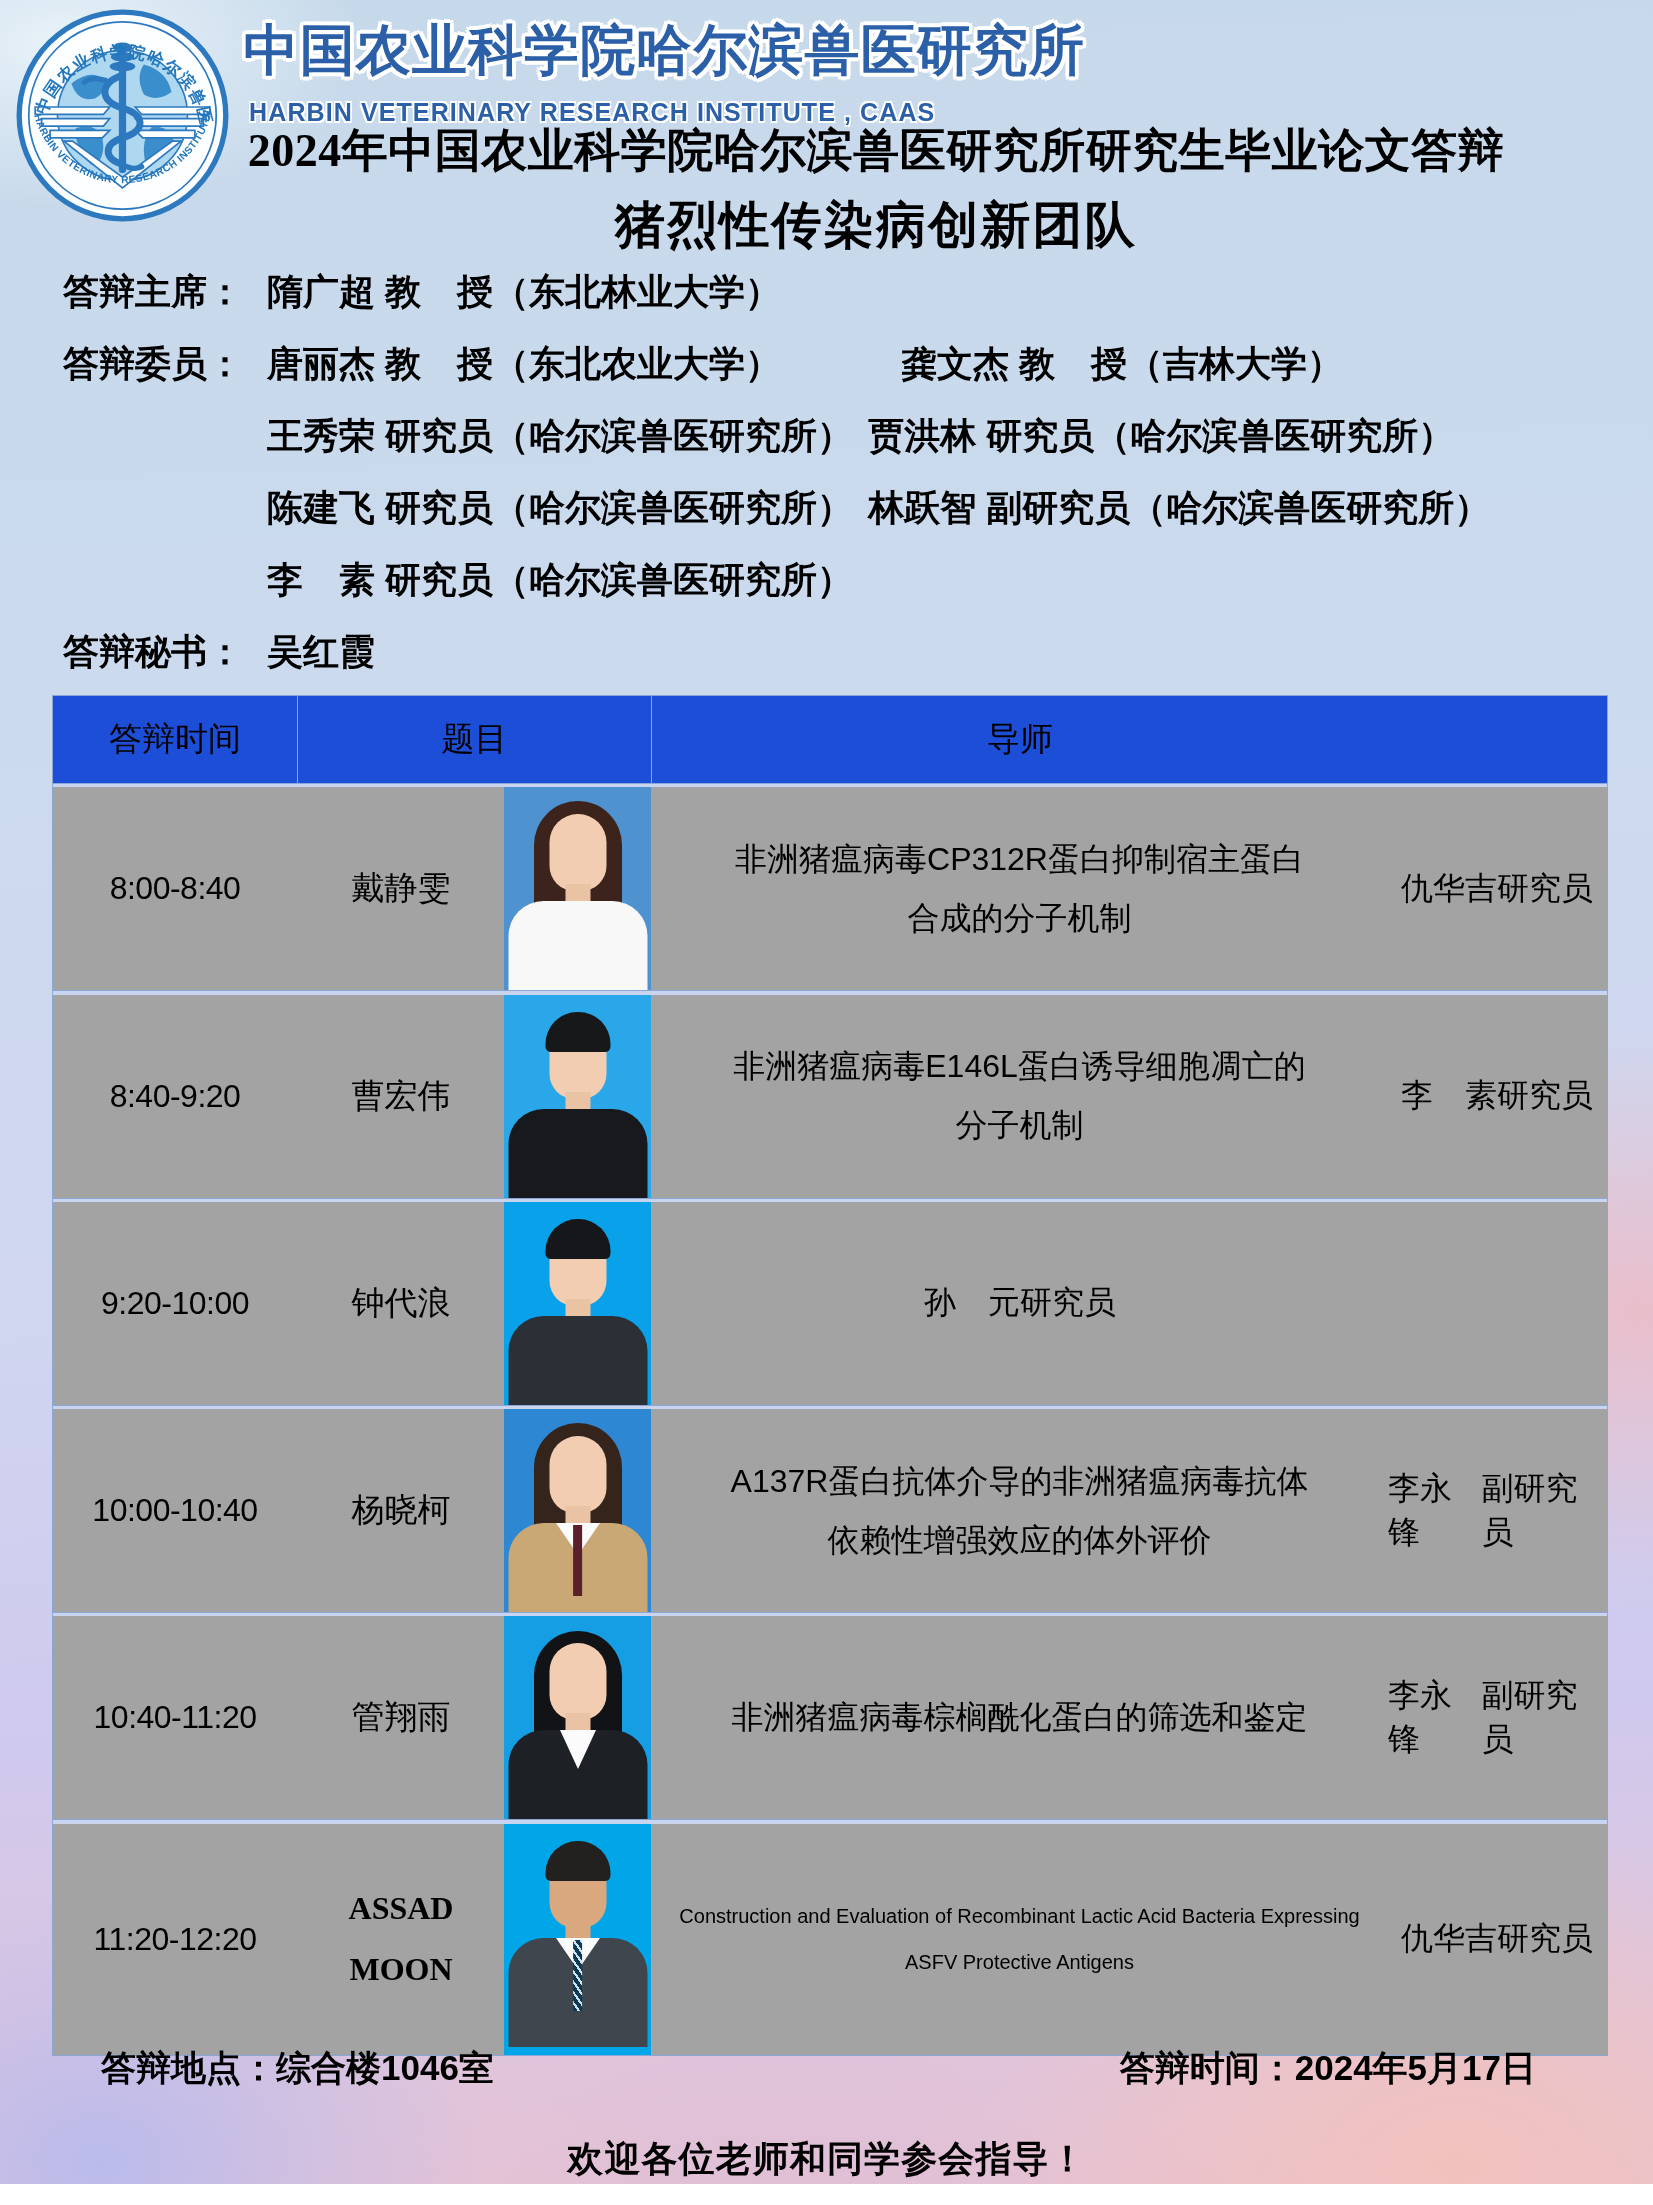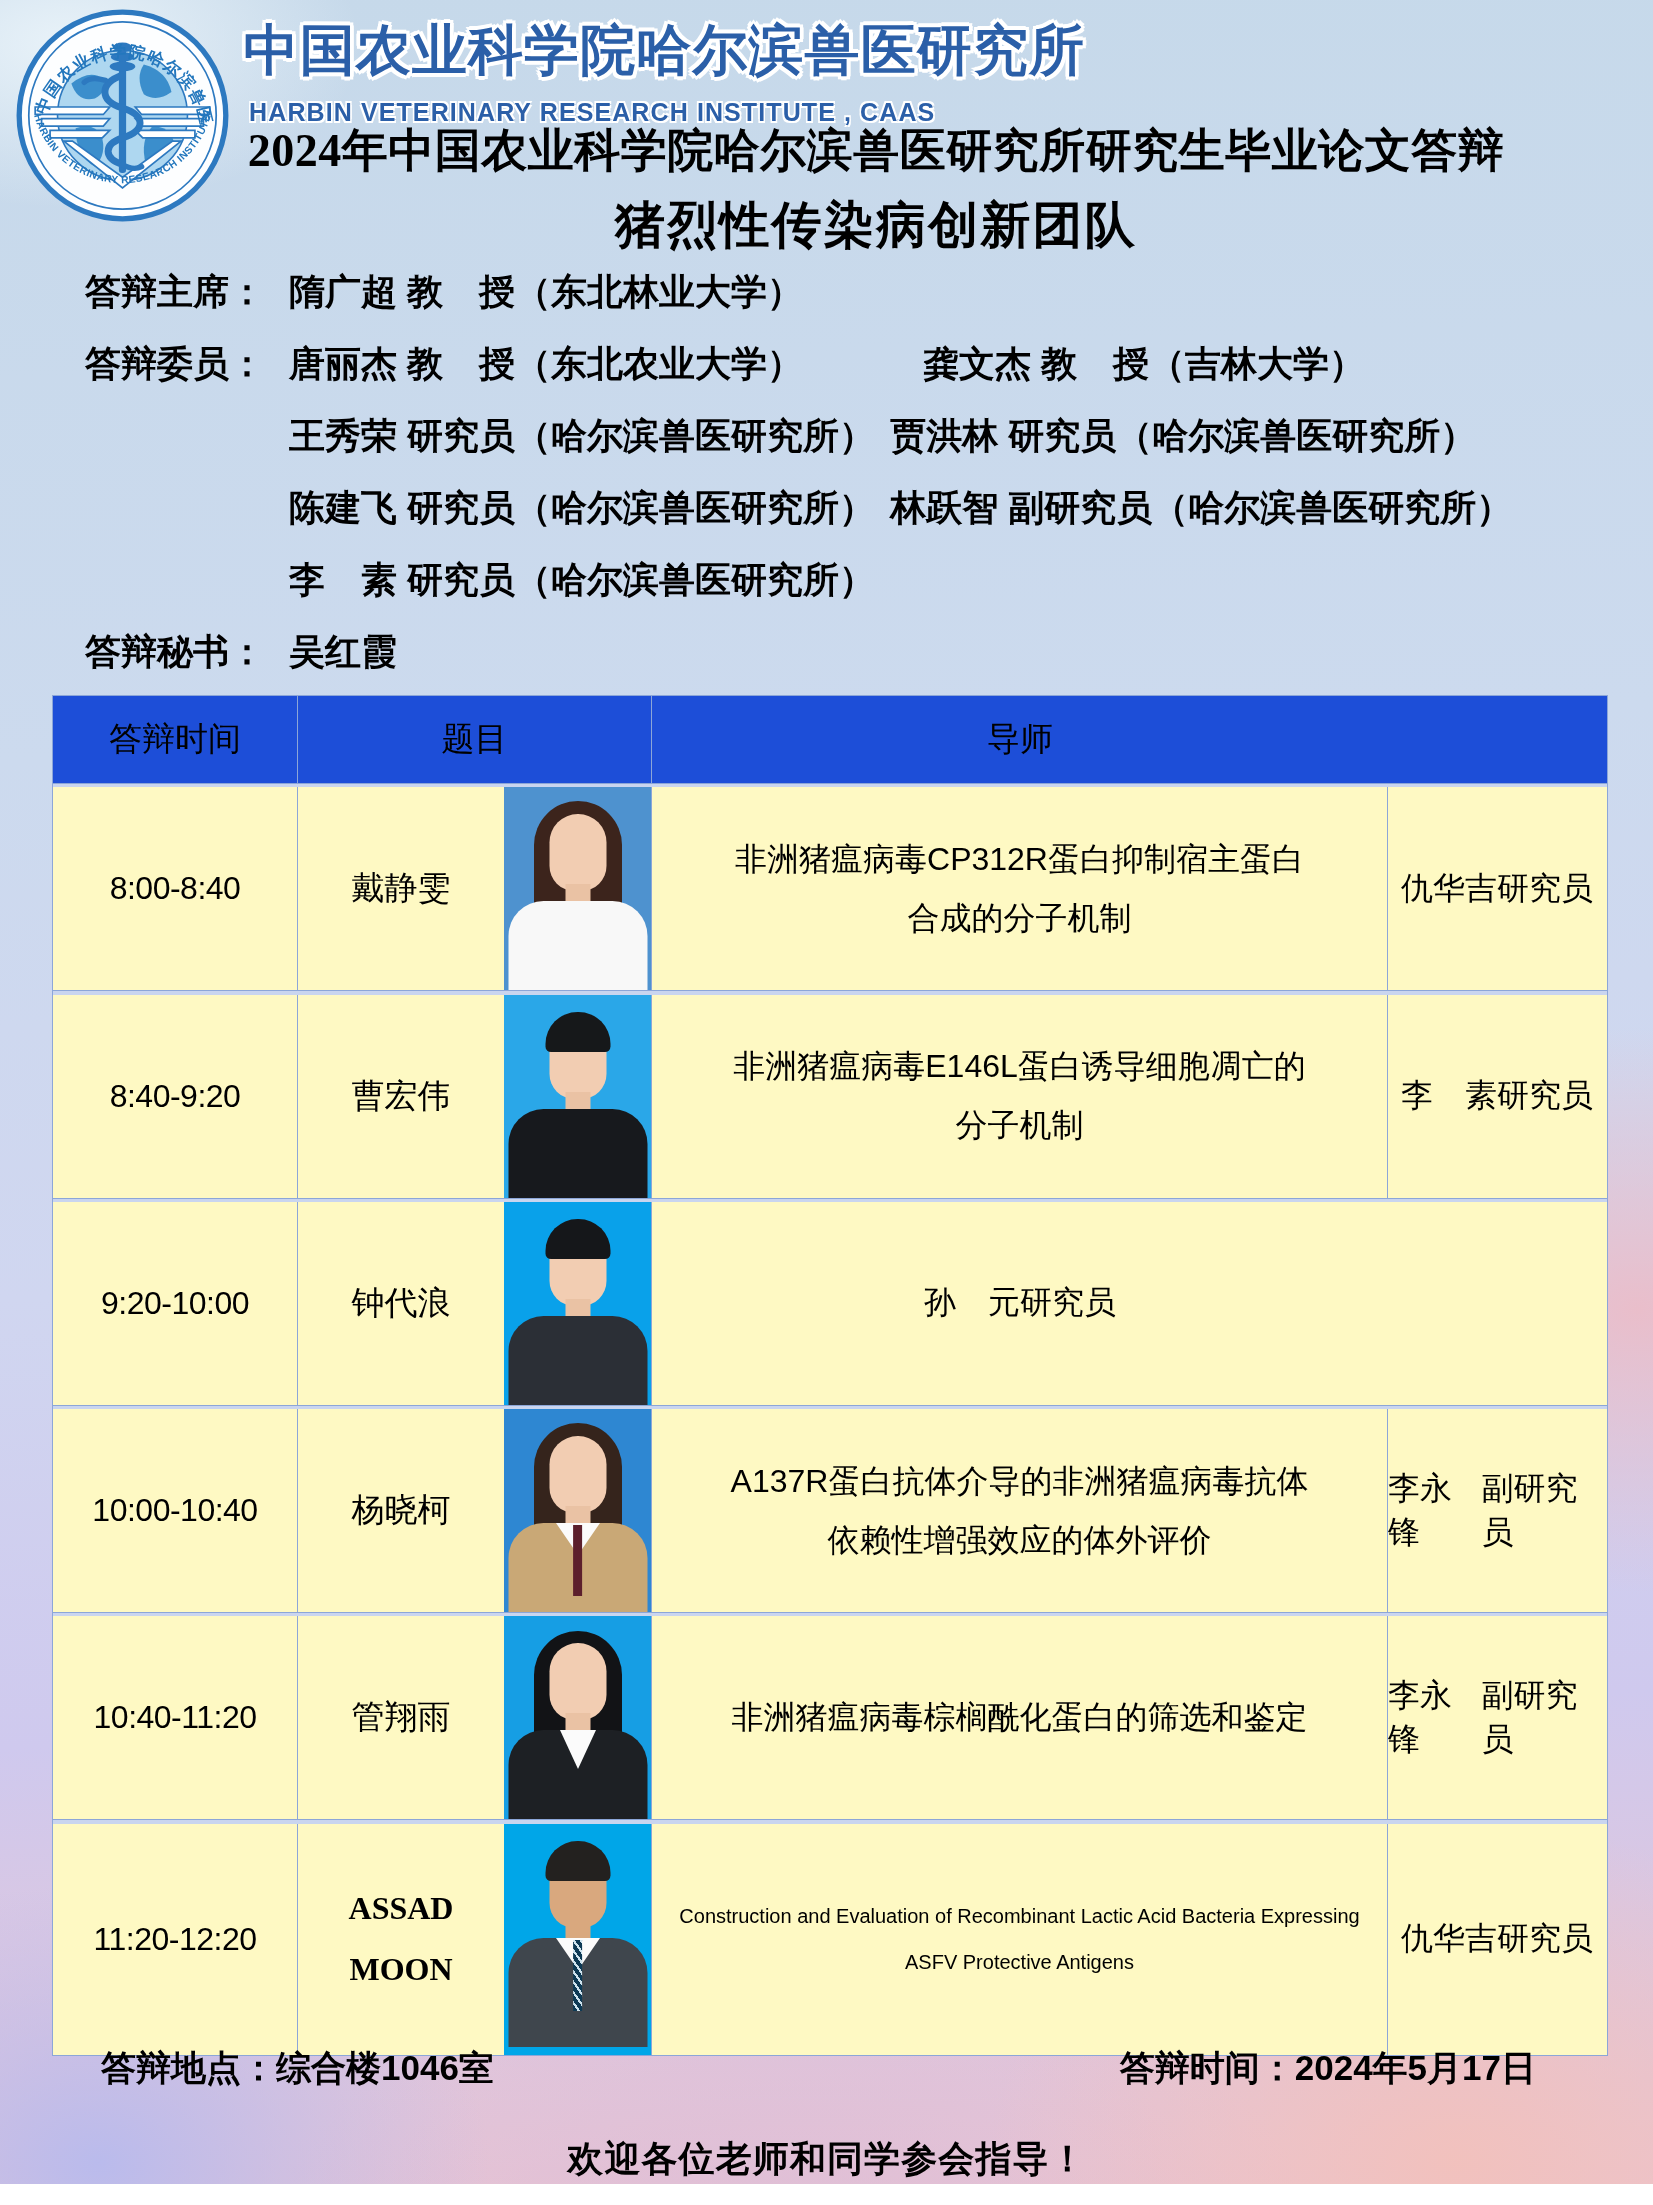--- a/index.html
+++ b/index.html
@@ -33,39 +33,39 @@
     text-shadow:-1.6px -1.6px 0 #fff, 1.6px -1.6px 0 #fff, -1.6px 1.6px 0 #fff, 1.6px 1.6px 0 #fff;
   }
 
   
   .main-title { position:absolute; top:120px; left:98px; right:0; text-align:center;
                 font-family:"Liberation Serif", serif; font-weight:700; }
   .main-title .l1 { font-size:46px; letter-spacing:0.5px; }
   .main-title .l2 { font-size:50px; margin-top:9.8px; letter-spacing:2.2px; }
 
   
-  .committee { position:absolute; top:256px; left:63px; right:29px; font-size:36px; font-weight:600;margin-left:22px; }
+  .committee { position:absolute; top:256px; left:63px; right:29px; font-size:36px; font-weight:600; }
   .cline { line-height:72px; white-space:nowrap; }
   .clabel { display:inline-block; width:204px; }
   .indent { padding-left:204px; }
   .cline .seg2 { margin-left:15.3px; }
   .cline.wide-gap .seg2 { margin-left:120px; }
 
   
   .sched { position:absolute; top:695px; left:52px; width:1556px;
            border:1.6px solid #8ca6d8; background:#c9d5ef;
            display:flex; flex-direction:column; row-gap:3.3px; }
   .t-head { display:grid; grid-template-columns:245px 354px 736px 218px; height:88px;
             background:#1d4ed8; border-bottom:1.6px solid #8ca6d8; }
   .t-head .hcell { display:flex; align-items:center; justify-content:center;
                    font-size:33px; font-weight:500; border-right:1.6px solid #8ca6d8; }
   .t-head .hcell:last-child { border-right:none; }
 
   .t-row { display:grid; grid-template-columns:245px 354px 736px 218px; height:204px;
-           background:#fef9c3; border-bottom:1.6px solid #8ca6d8; }
+           background:#a3a3a3; border-bottom:1.6px solid #8ca6d8; }
   .t-row.last { height:231px; border-bottom:none; }
   .cell { border-right:1.6px solid #8ca6d8; display:flex; align-items:center; justify-content:center; }
   .cell:last-child { border-right:none; }
   .cell-time { font-size:32px; font-weight:400; letter-spacing:-0.5px; }
   .cell-person { padding:0; }
   .person-name { flex:1 1 auto; text-align:center; font-size:33px; font-weight:500; }
   .person-name.en { font-family:"Liberation Serif", serif; font-weight:700; font-size:32px;
                     padding:0 14.2px; line-height:1.9; }
   .cell-title { text-align:center; font-size:32px; font-weight:500; line-height:1.85; padding:0 69px; }
   .cell-title.en { font-size:20px; font-weight:400; line-height:2.3; padding:0 22px; }

